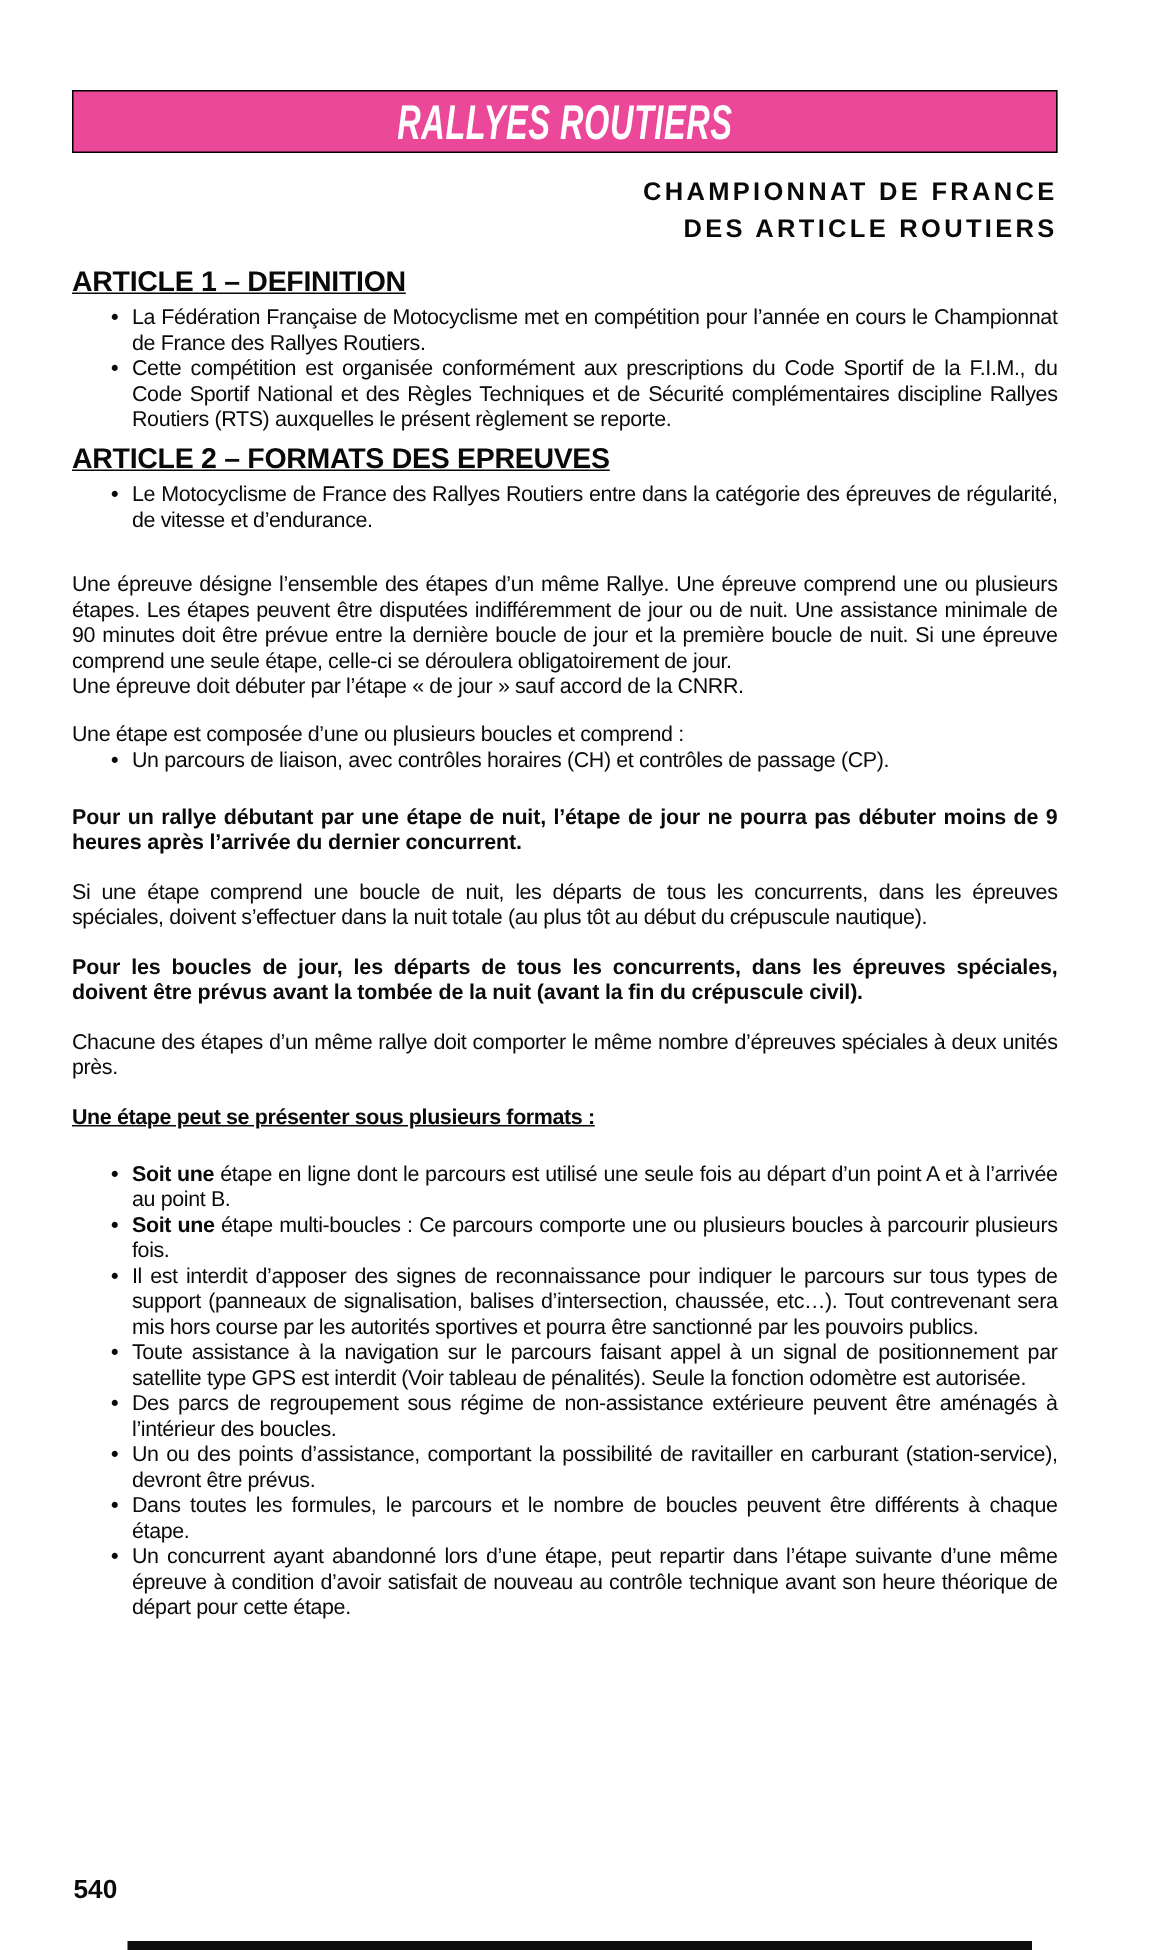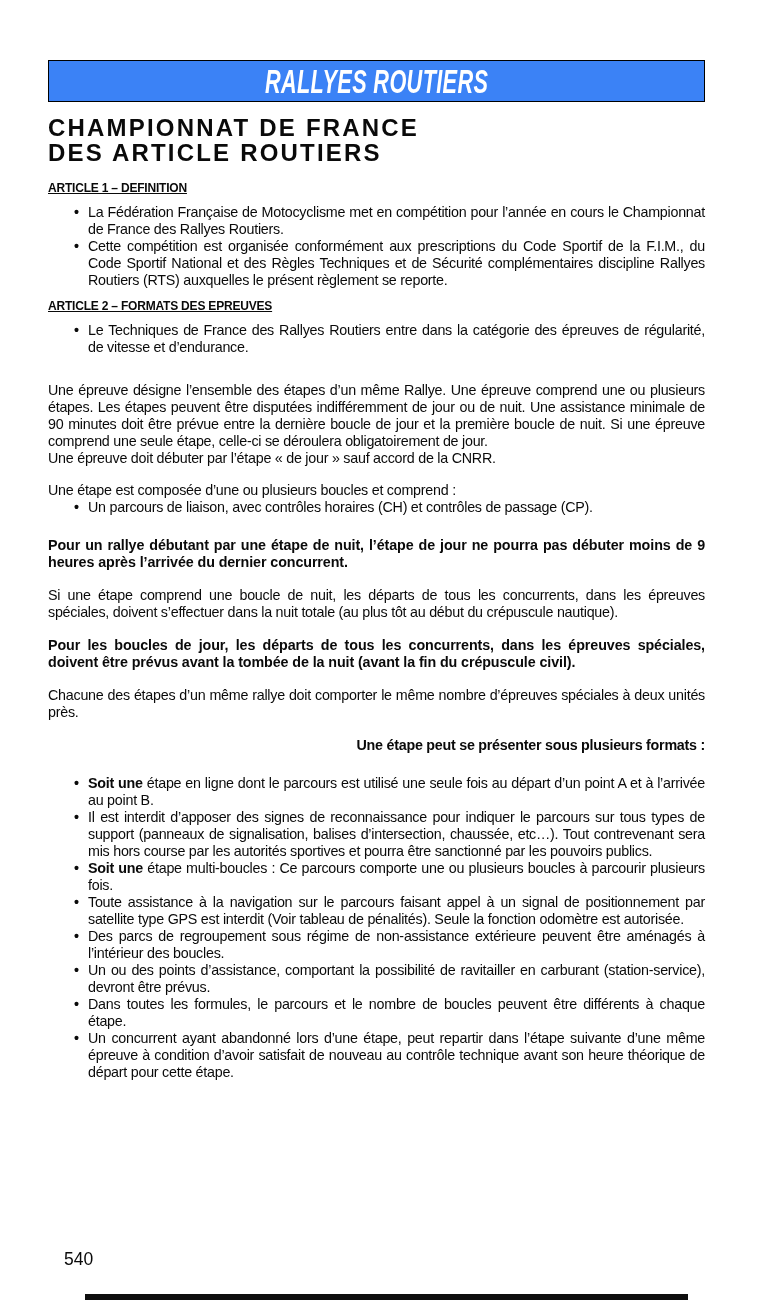--- a/index.html
+++ b/index.html
@@ -10,49 +10,49 @@
     font-family:"Liberation Sans", sans-serif;
     font-size:14.3px;
     line-height:17px;
     letter-spacing:-0.25px;
     position:relative;
     overflow:hidden;
   }
   .page { padding:60px 68px 0 48px; }
 
   .banner {
-    background:#3b82f6;
+    background:#ec4899;
     height:40px;
     display:flex; align-items:center; justify-content:center;
     border:1px solid #000;
     margin-bottom:13px;
   }
   .banner-text {
     color:#ffffff;
     font-weight:bold;
     font-style:italic;
     font-size:31px;
     white-space:nowrap;
     display:inline-block;
     transform:scaleX(0.70) scaleY(1.05);
     letter-spacing:0.5px;
   }
 
   .doc-title {
-    text-align:left;
+    text-align:right;
     font-weight:bold;
-    font-size:24px;
+    font-size:17px;
     letter-spacing:2.2px;
     line-height:25px;
     margin:2px 0 12px 0;
   }
 
   .article-heading {
     font-weight:bold;
-    font-size:12px;
+    font-size:19px;
     text-decoration:underline;
     margin:15px 0 7px 0;
     letter-spacing:-0.2px;
   }
 
   .bullet {
     position:relative;
     padding-left:40px;
     text-align:justify;
   }
@@ -65,30 +65,31 @@
   }
   .bold-lead { font-weight:bold; }
 
   .para { text-align:justify; margin:15px 0; }
   .para-tight { text-align:justify; margin:0; }
   .bold-para { font-weight:bold; text-align:justify; margin:16px 0; letter-spacing:-0.1px; }
   .lead-underline { }
 
   .formats-heading {
     font-weight:bold;
+    text-decoration:underline;
     margin:16px 0 21px 0;
-    text-align:right;
   }
 
   .page-number {
     position:absolute;
-    left:64px;
+    left:49px;
     top:1251px;
     font-size:17.5px;
     letter-spacing:0;
+    font-weight:bold;
   }
 
   .next-page-strip {
     position:absolute;
     left:85px;
     top:1294px;
     width:603px;
     height:6px;
     background:#0e0e0e;
   }
@@ -108,21 +109,21 @@
   </div>
 
   <div class="article-heading">ARTICLE 1 – DEFINITION</div>
   <div>
     <div class="bullet">La Fédération Française de Motocyclisme met en compétition pour l’année en cours le Championnat de France des Rallyes Routiers.</div>
     <div class="bullet">Cette compétition est organisée conformément aux prescriptions du Code Sportif de la F.I.M., du Code Sportif National et des Règles Techniques et de Sécurité complémentaires discipline Rallyes Routiers (RTS) auxquelles le présent règlement se reporte.</div>
   </div>
 
   <div class="article-heading" style="margin-top:9px;">ARTICLE 2 – FORMATS DES EPREUVES</div>
   <div>
-    <div class="bullet">Le Techniques de France des Rallyes Routiers entre dans la catégorie des épreuves de régularité, de vitesse et d’endurance.</div>
+    <div class="bullet">Le Motocyclisme de France des Rallyes Routiers entre dans la catégorie des épreuves de régularité, de vitesse et d’endurance.</div>
   </div>
 
   <div class="para" style="margin-top:26px; margin-bottom:0;">
     <span class="lead-underline">Une épreuve</span><span> désigne l’ensemble des étapes d’un même Rallye. Une épreuve comprend une ou plusieurs étapes. Les étapes peuvent être disputées indifféremment de jour ou de nuit. Une assistance minimale de 90 minutes doit être prévue entre la dernière boucle de jour et la première boucle de nuit. Si une épreuve comprend une seule étape, celle-ci se déroulera obligatoirement de jour.</span>
   </div>
   <div class="para-tight">Une épreuve doit débuter par l’étape « de jour » sauf accord de la CNRR.</div>
 
   <div class="para" style="margin-bottom:0;">
     <span class="lead-underline">Une étape</span><span> est composée d’une ou plusieurs boucles et comprend :</span>
   </div>
@@ -137,24 +138,24 @@
   <div class="bold-para">Pour les boucles de jour, les départs de tous les concurrents, dans les épreuves spéciales, doivent être prévus avant la tombée de la nuit (avant la fin du crépuscule civil).</div>
 
   <div class="para">Chacune des étapes d’un même rallye doit comporter le même nombre d’épreuves spéciales à deux unités près.</div>
 
   <div class="formats-heading">Une étape peut se présenter sous plusieurs formats :</div>
 
   <div>
     <div class="bullet">
       <span class="bold-lead">Soit une</span><span> étape en ligne dont le parcours est utilisé une seule fois au départ d’un point A et à l’arrivée au point B.</span>
     </div>
-    <div class="bullet">Il est interdit d’apposer des signes de reconnaissance pour indiquer le parcours sur tous types de support (panneaux de signalisation, balises d’intersection, chaussée, etc…). Tout contrevenant sera mis hors course par les autorités sportives et pourra être sanctionné par les pouvoirs publics.</div>
     <div class="bullet">
       <span class="bold-lead">Soit une</span><span> étape multi-boucles : Ce parcours comporte une ou plusieurs boucles à parcourir plusieurs fois.</span>
     </div>
+    <div class="bullet">Il est interdit d’apposer des signes de reconnaissance pour indiquer le parcours sur tous types de support (panneaux de signalisation, balises d’intersection, chaussée, etc…). Tout contrevenant sera mis hors course par les autorités sportives et pourra être sanctionné par les pouvoirs publics.</div>
     <div class="bullet">Toute assistance à la navigation sur le parcours faisant appel à un signal de positionnement par satellite type GPS est interdit (Voir tableau de pénalités). Seule la fonction odomètre est autorisée.</div>
     <div class="bullet">Des parcs de regroupement sous régime de non-assistance extérieure peuvent être aménagés à l’intérieur des boucles.</div>
     <div class="bullet">Un ou des points d’assistance, comportant la possibilité de ravitailler en carburant (station-service), devront être prévus.</div>
     <div class="bullet">Dans toutes les formules, le parcours et le nombre de boucles peuvent être différents à chaque étape.</div>
     <div class="bullet">Un concurrent ayant abandonné lors d’une étape, peut repartir dans l’étape suivante d’une même épreuve à condition d’avoir satisfait de nouveau au contrôle technique avant son heure théorique de départ pour cette étape.</div>
   </div>
 
 </div>
 
 <div class="page-number">540</div>

